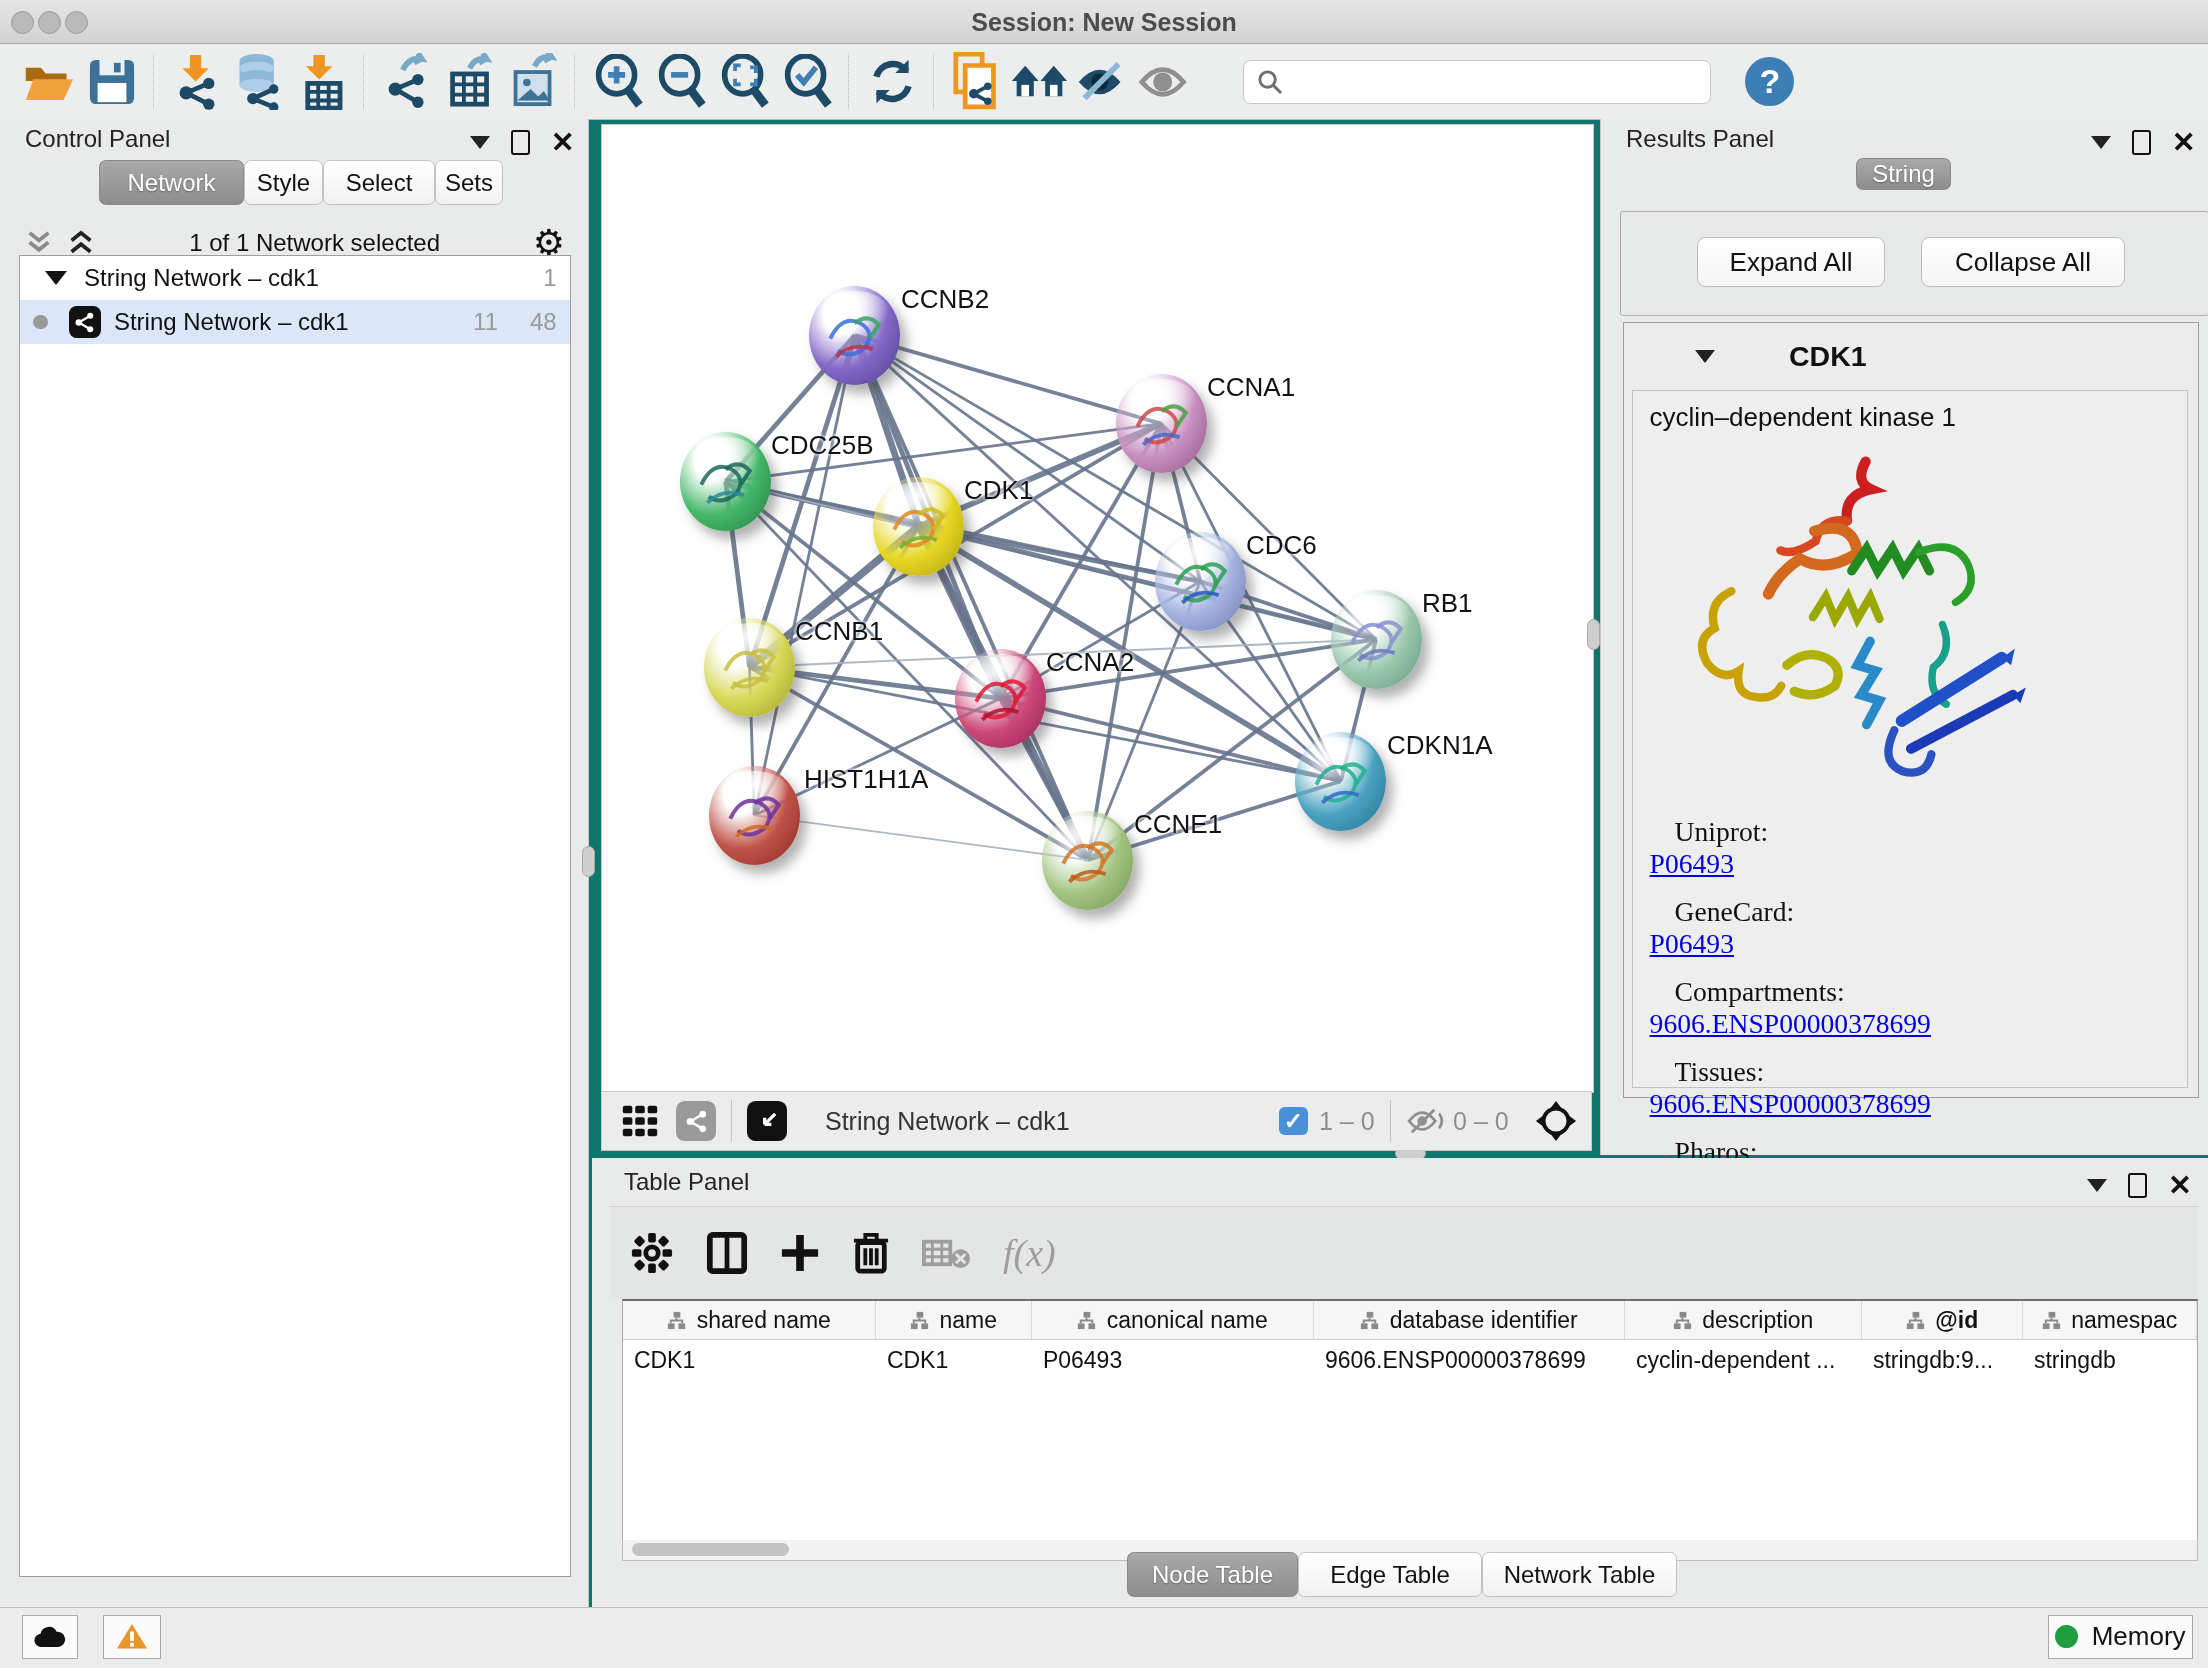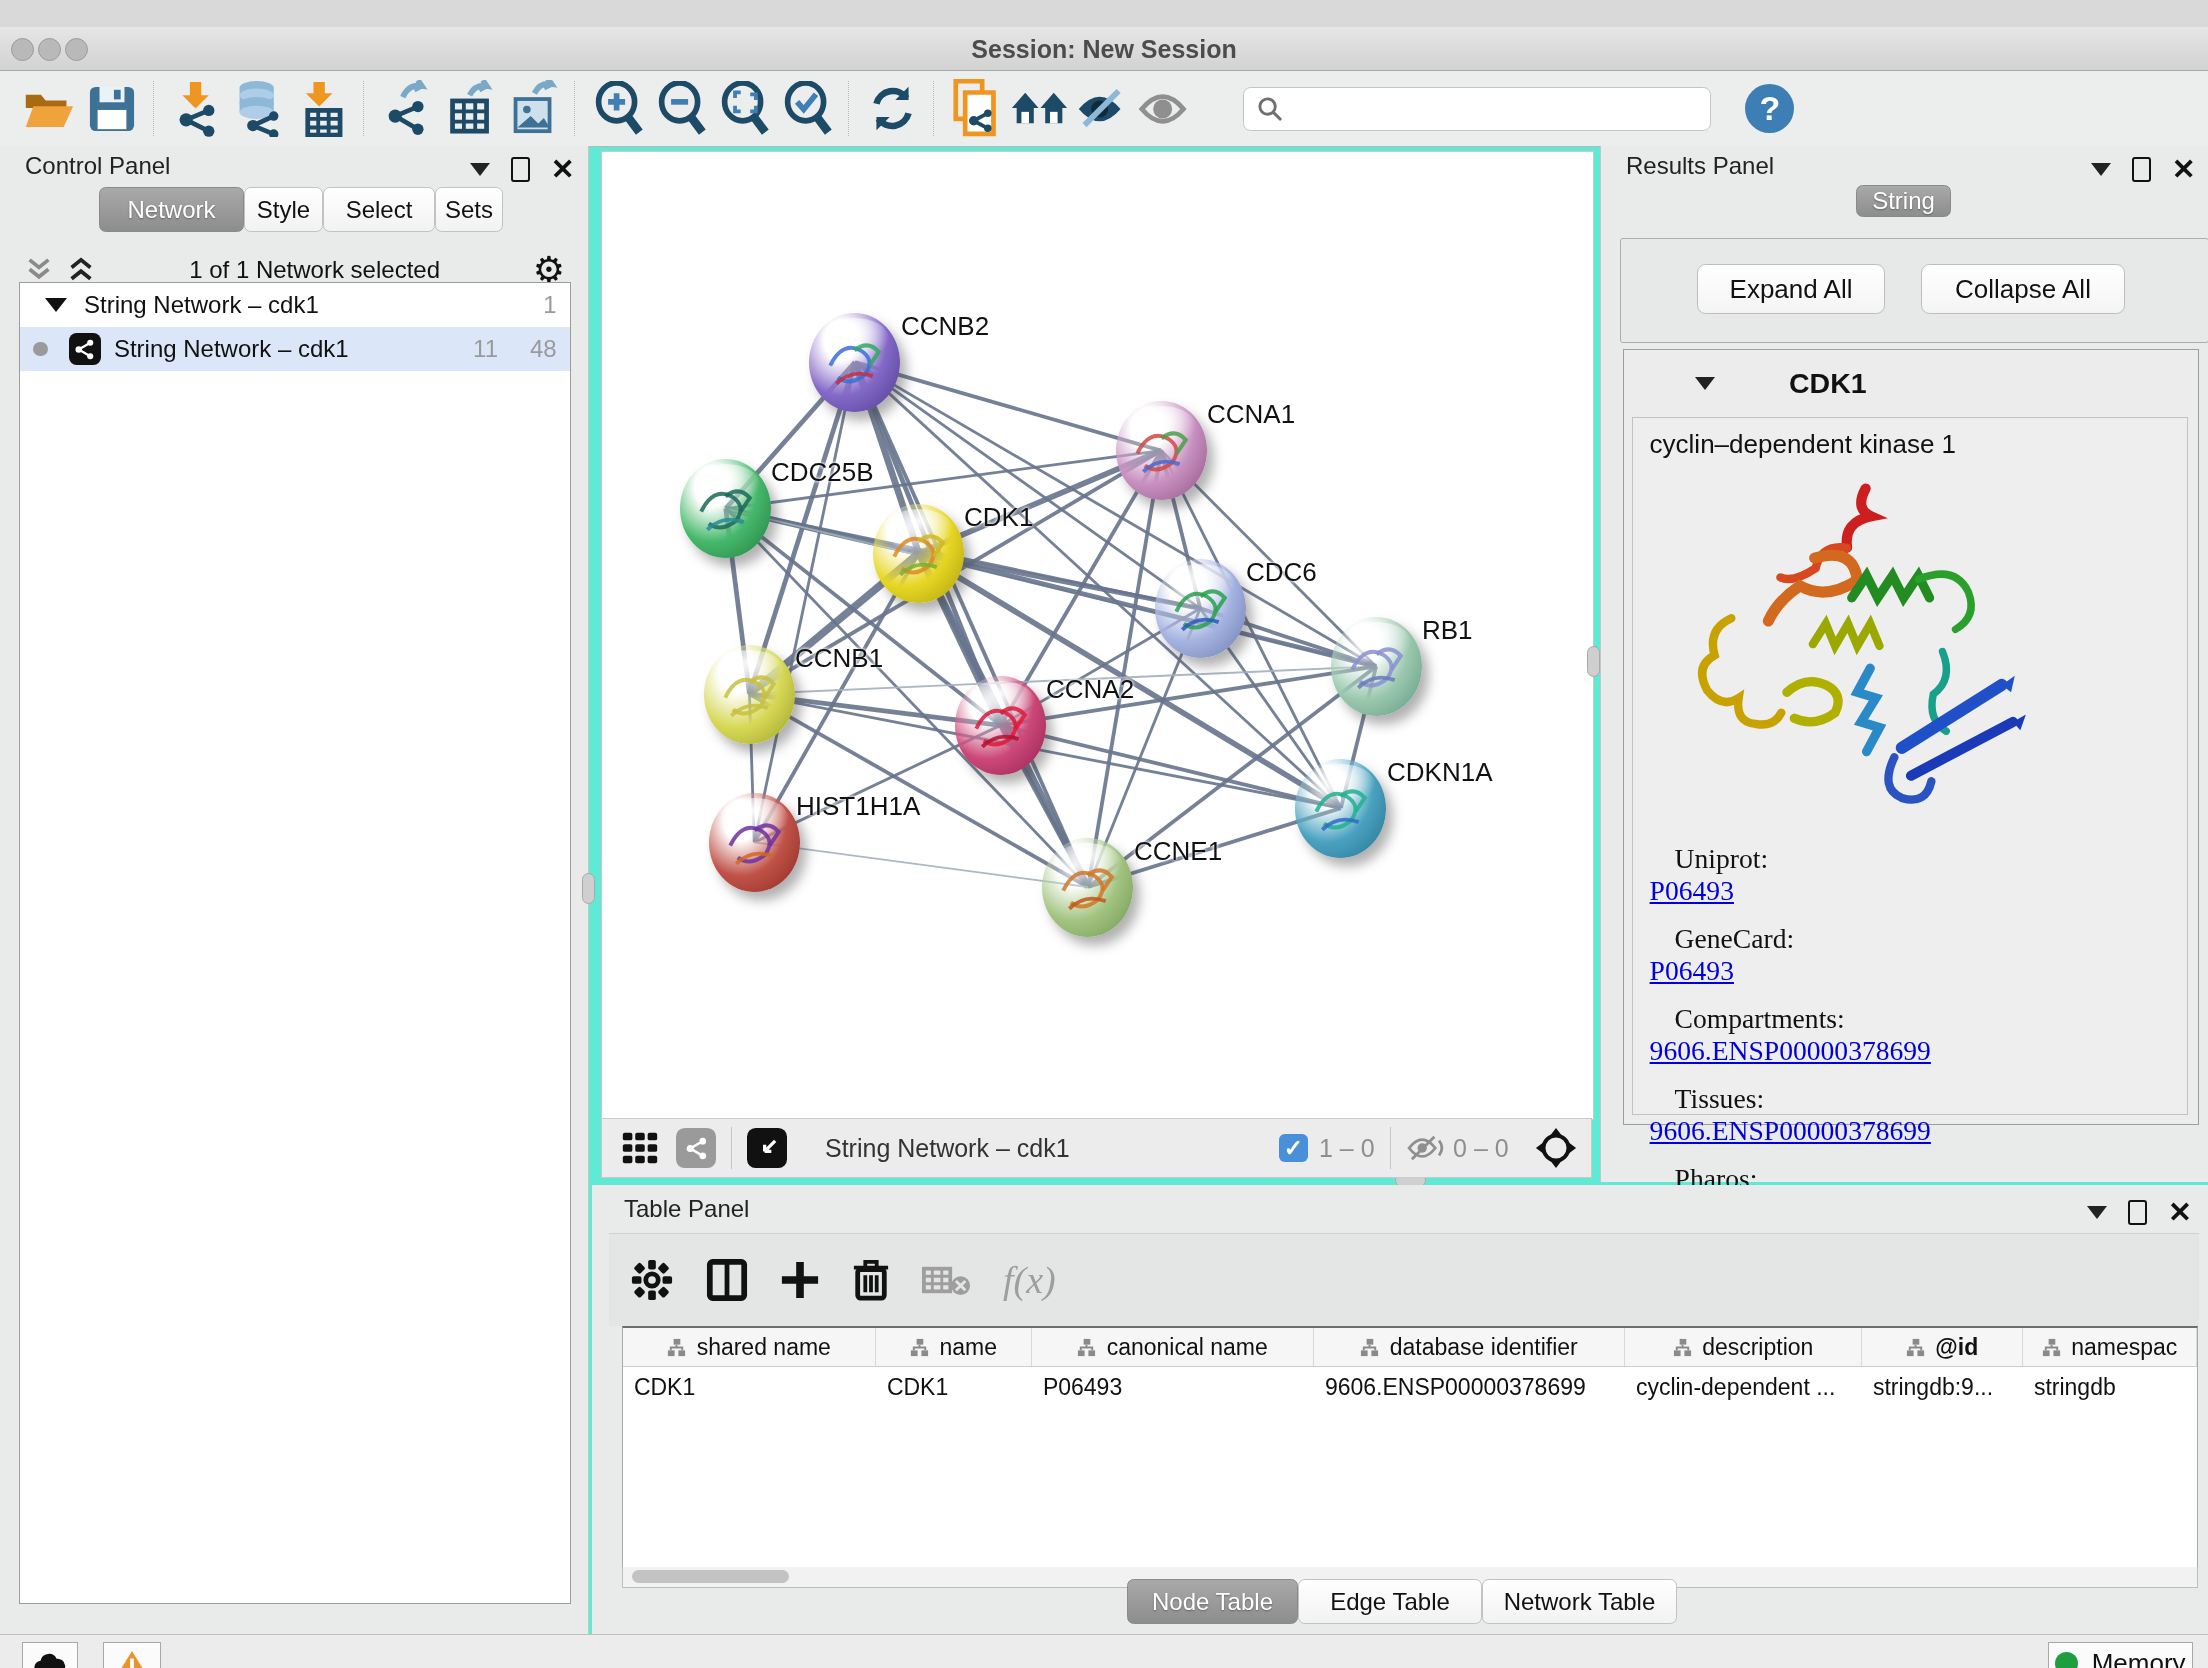--- a/index.html
+++ b/index.html
@@ -1,17 +1,17 @@
 <!DOCTYPE html>
 <html style="font-size:15px"><head>
 <meta charset="utf-8">
 <style>
   html,body{margin:0;padding:0;background:#d9d9d9;}
   body{width:2208px;height:1668px;overflow:hidden;font-family:"Liberation Sans",sans-serif;-webkit-font-smoothing:antialiased;position:relative;}
-  .window{position:absolute;inset:0;background:#5eead4;margin-top:27px;}
+  .window{position:absolute;inset:0;background:#0f766e;}
 
   
   .titlebar{position:absolute;left:0;top:0;width:100%;height:43px;background:linear-gradient(#e6e6e6,#d2d2d2);border-bottom:1px solid #a8a8a8;}
   .traffic{position:absolute;top:10.5px;width:21px;height:21px;border-radius:50%;background:#b9b9b9;border:1px solid #9b9b9b;}
   .t1{left:11.4px}.t2{left:38px}.t3{left:65px}
   .win-title{position:absolute;top:7.6px;left:0;width:100%;text-align:center;font-size:25px;color:#4c4c4c;font-weight:bold;}
 
   
   .toolbar{position:absolute;left:0;top:44px;width:100%;height:75px;background:#eceeed;border-bottom:1.9px solid #b8b8b8;display:flex;align-items:center;}
   .tb-btn{width:63px;height:61px;display:flex;align-items:center;justify-content:center;flex:0 0 auto;}
@@ -450,21 +450,21 @@
       </div>
       <span class="net-label" style="left: 785px; top: 605px;">CDKN1A</span>
       <div class="net-node" style="left: 107px; top: 641px; width: 91px; height: 99px; background: radial-gradient(at 35% 28%, rgba(255, 255, 255, 0.85) 0%, rgba(255, 255, 255, 0.25) 20%, rgb(192, 82, 72) 55%, rgb(138, 40, 32) 100%); box-shadow: rgba(60, 60, 60, 0.4) 6.7px 8.6px 11.4px;">
         <div class="node-gloss"></div>
         <svg width="91" height="99" viewBox="0 0 60 64" style="position: absolute; left: 0px; top: 0px;">
           <path d="M14 34 q8 -16 20 -10 q10 6 3 16 q-10 8 -18 2" fill="none" stroke="#7030a0" stroke-width="2.6" stroke-opacity="0.85"></path>
           <path d="M18 46 q10 -10 24 -5" fill="none" stroke="#d06820" stroke-width="2.6" stroke-opacity="0.85"></path>
           <path d="M30 24 q9 -7 16 1 l-6 9" fill="none" stroke="#7030a0" stroke-width="2.6" stroke-opacity="0.85"></path>
         </svg>
       </div>
-      <span class="net-label" style="left: 194px; top: 639px;">HIST1H1A</span>
+      <span class="net-label" style="left: 202px; top: 639px;">HIST1H1A</span>
       <div class="net-node" style="left: 440px; top: 686px; width: 91px; height: 99px; background: radial-gradient(at 35% 28%, rgba(255, 255, 255, 0.85) 0%, rgba(255, 255, 255, 0.25) 20%, rgb(162, 196, 128) 55%, rgb(111, 148, 80) 100%); box-shadow: rgba(60, 60, 60, 0.4) 6.7px 8.6px 11.4px;">
         <div class="node-gloss"></div>
         <svg width="91" height="99" viewBox="0 0 60 64" style="position: absolute; left: 0px; top: 0px;">
           <path d="M14 34 q8 -16 20 -10 q10 6 3 16 q-10 8 -18 2" fill="none" stroke="#d07828" stroke-width="2.6" stroke-opacity="0.85"></path>
           <path d="M18 46 q10 -10 24 -5" fill="none" stroke="#c05818" stroke-width="2.6" stroke-opacity="0.85"></path>
           <path d="M30 24 q9 -7 16 1 l-6 9" fill="none" stroke="#d07828" stroke-width="2.6" stroke-opacity="0.85"></path>
         </svg>
       </div>
       <span class="net-label" style="left: 532px; top: 684px;">CCNE1</span>
     </div>

